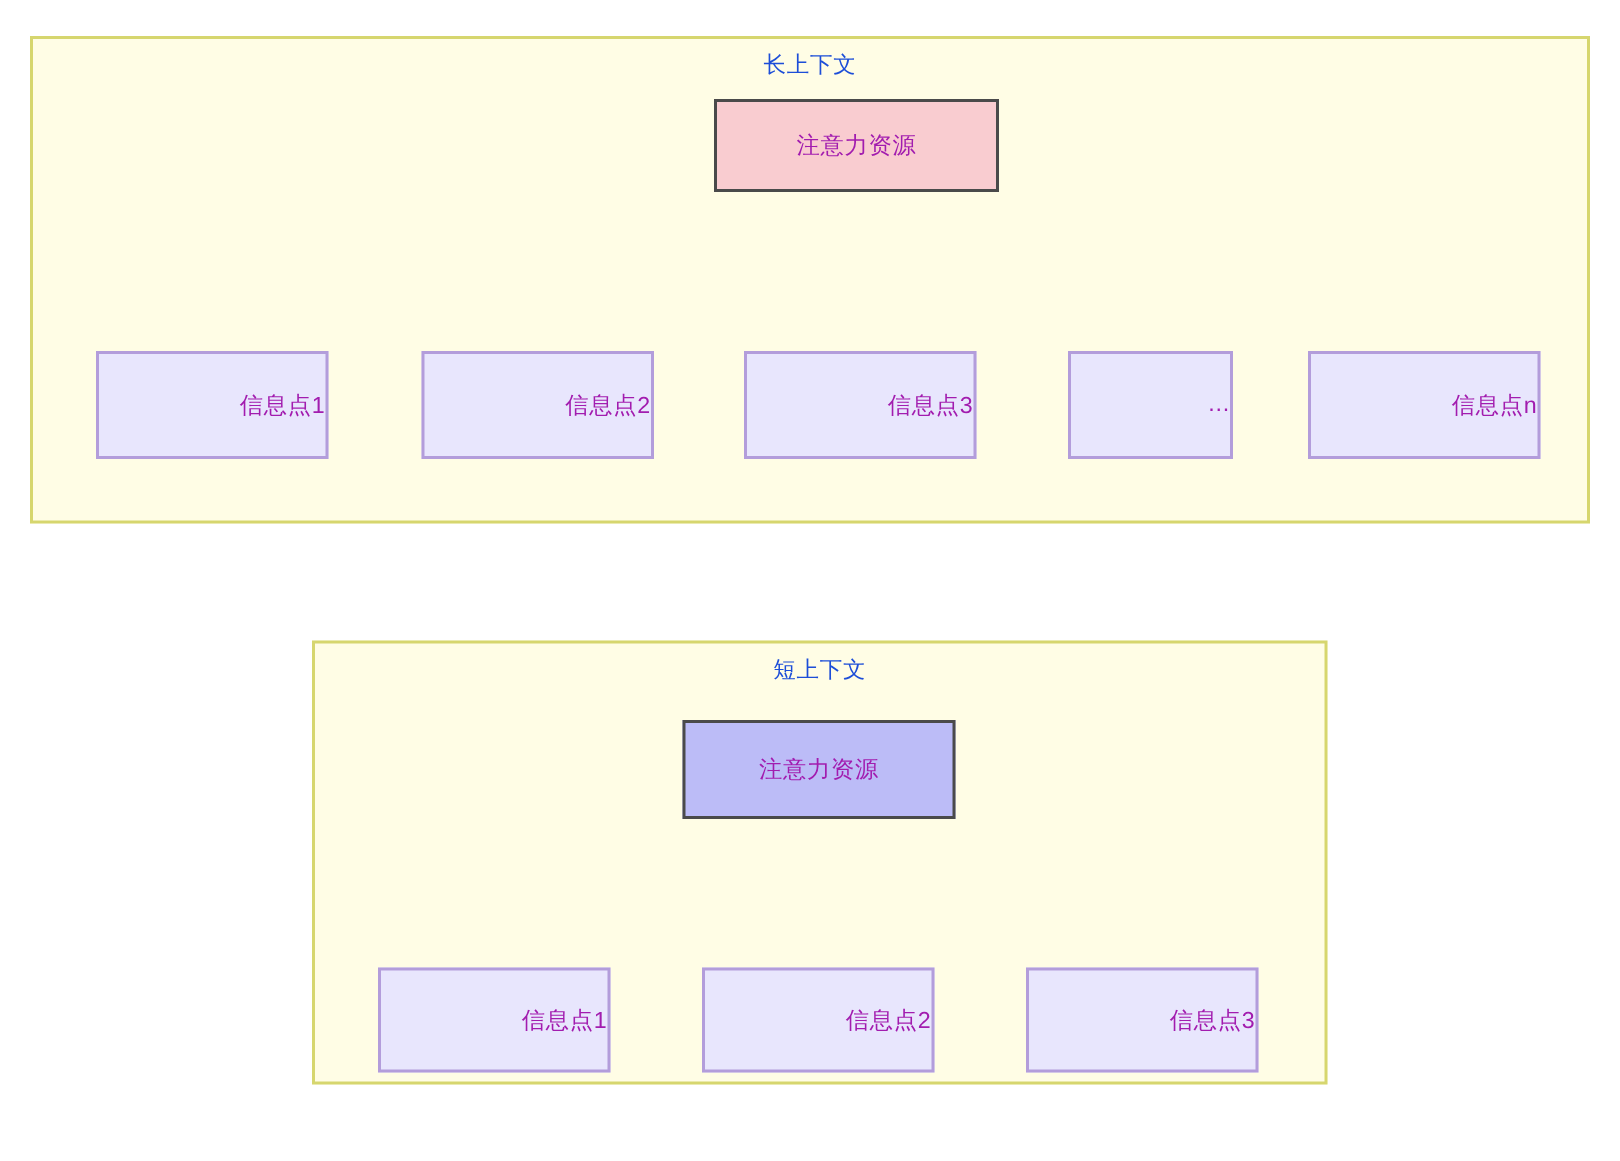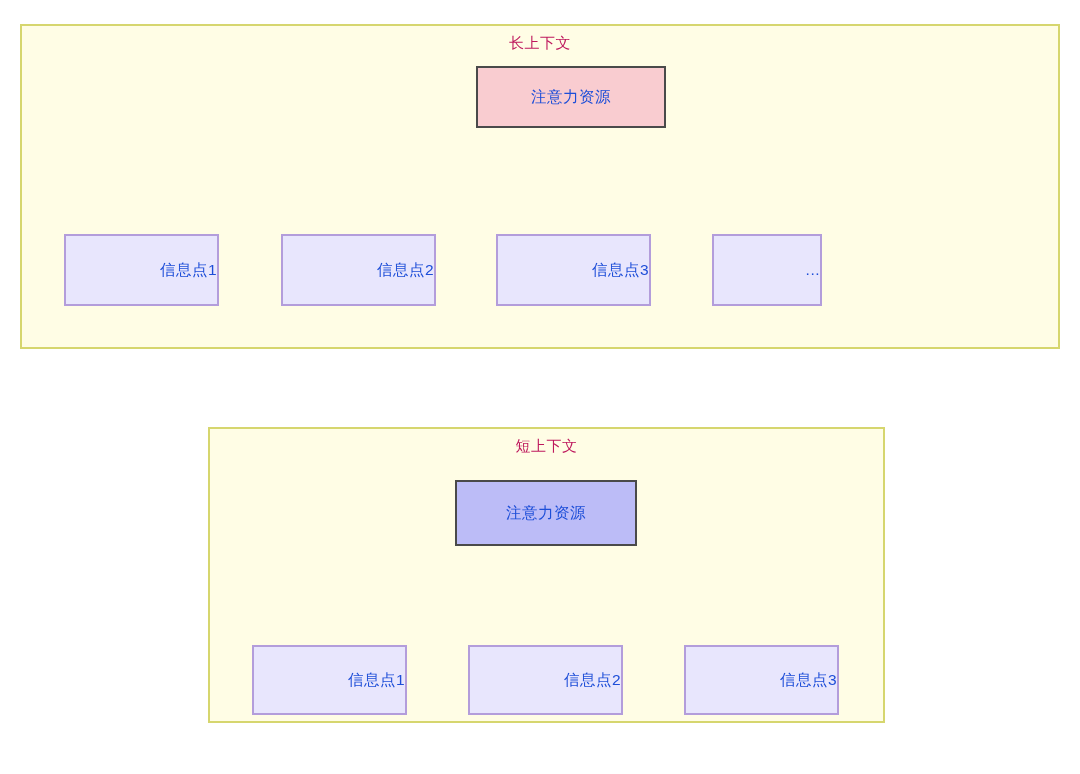--- a/index.html
+++ b/index.html
@@ -44,34 +44,34 @@
     height: 296px;
   }
 
   .group-title {
     position: absolute;
     left: 0;
     right: 0;
     top: 8px;
     text-align: center;
     font-size: 15px;
-    color: #be185d;
+    color: #1d4ed8;
     letter-spacing: 0.5px;
     white-space: nowrap;
   }
 
   
   .node {
     position: absolute;
     box-sizing: border-box;
     display: flex;
     align-items: center;
     justify-content: center;
     font-size: 15.5px;
-    color: #1d4ed8;
+    color: #a21caf;
     letter-spacing: 0.5px;
     white-space: nowrap;
     text-align: center;
   }
 
   .node.root-pink {
     background: #f9ccd0;
     border: 2.5px solid #4a4a4a;
   }
   .node.root-blue {
@@ -153,20 +153,23 @@
   </div>
   <div class="node leaf" id="node-long-leaf-2">
     <span>信息点2</span>
   </div>
   <div class="node leaf" id="node-long-leaf-3">
     <span>信息点3</span>
   </div>
   <div class="node leaf" id="node-long-leaf-4">
     <span>...</span>
   </div>
+  <div class="node leaf" id="node-long-leaf-5">
+    <span>信息点n</span>
+  </div>
 
   <div class="group-panel" id="panel-short">
     <div class="group-title">短上下文</div>
   </div>
 
   <div class="node root-blue" id="node-short-root">
     <span>注意力资源</span>
   </div>
 
   <div class="node leaf" id="node-short-leaf-1">

